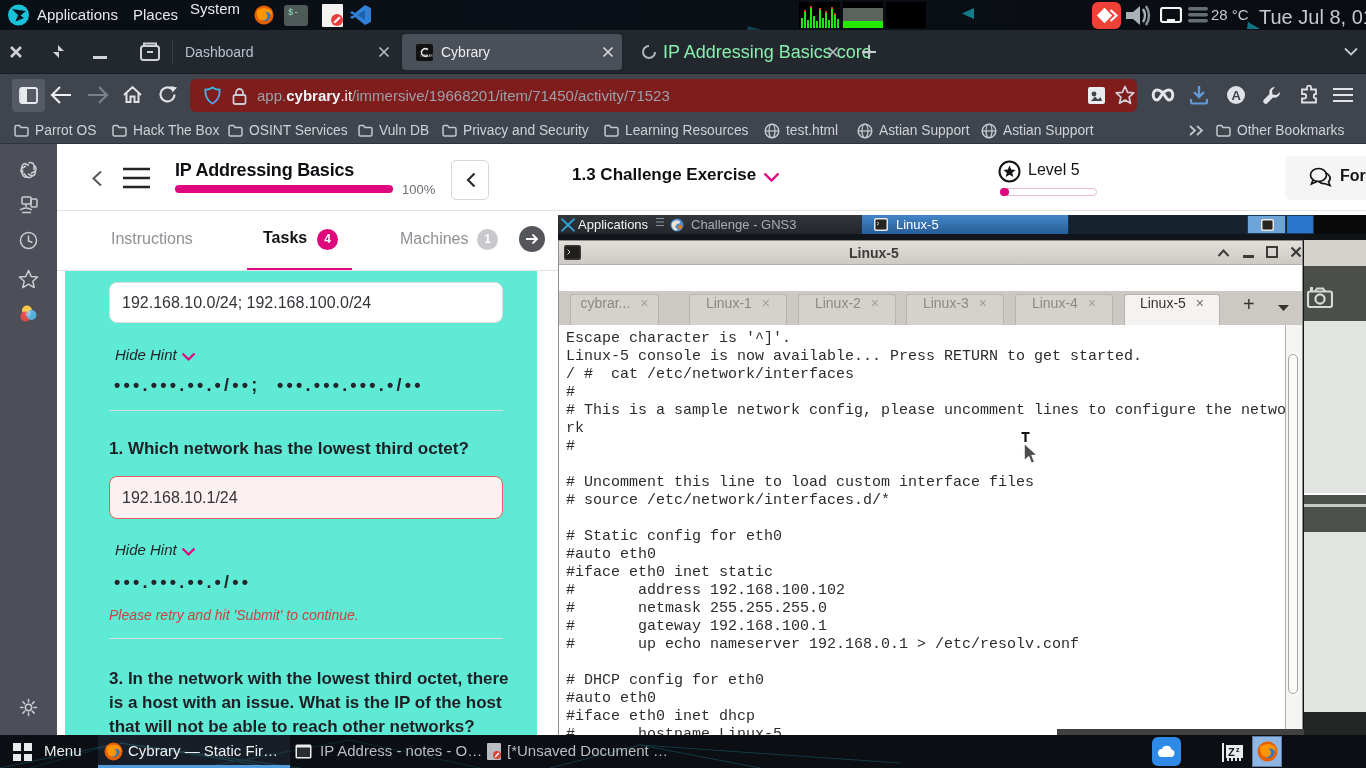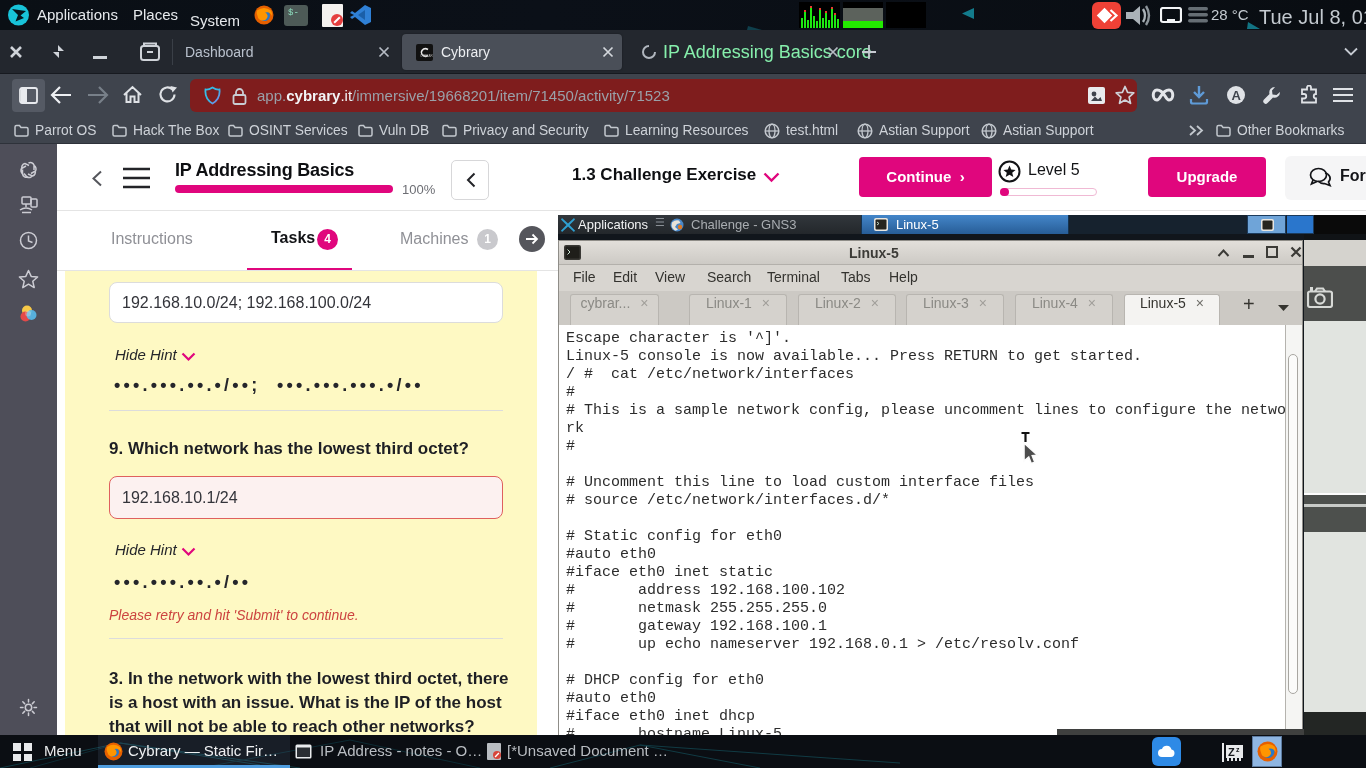--- a/index.html
+++ b/index.html
@@ -17,21 +17,21 @@
 #urlfield { position:absolute; left:190px; top:5px; width:947px; height:33px; background:#7f1d1d; border-radius:6px; color:#9aa0a8; font-size:15px; display:flex; align-items:center; }
 
 #bookmarks { left:0; top:117px; width:1366px; height:27px; background:#3f444d; color:#ced2d8; font-size:13.8px; border-bottom:1px solid #2e323a; }
 .bmitem { position:absolute; top:0; height:27px; display:flex; align-items:center; gap:6px; }
 
 #page { left:0; top:144px; width:1366px; height:591px; background:#ffffff; }
 #cysidebar { position:absolute; left:0; top:0; width:57px; height:591px; background:#4e4e59; }
 #cyheader { position:absolute; left:57px; top:0; width:1309px; height:67px; background:#fff; border-bottom:1px solid #e4e4e4; }
 .pink { background:#e0067d; }
 #tabsrow { position:absolute; left:57px; top:68px; width:501px; height:59px; background:#fff; }
-#taskpanel { position:absolute; left:65px; top:127px; width:472px; height:464px; background:#fef9c3; }
+#taskpanel { position:absolute; left:65px; top:127px; width:472px; height:464px; background:#5eead4; }
 .inp { position:absolute; left:44px; width:394px; background:#fff; border:1px solid #dcdcdc; border-radius:8px; font-size:16px; color:#33343a; display:flex; align-items:center; padding-left:12px; }
 .hint { position:absolute; left:50px; font-style:italic; font-size:15px; color:#25262b; }
 .dots { position:absolute; left:49px; font-size:18px; letter-spacing:3.2px; color:#25262b; font-weight:bold; }
 .divider { position:absolute; left:44px; width:394px; height:1px; background:#dcdcdc; }
 .q { position:absolute; left:44px; font-size:17px; font-weight:bold; color:#1e1f24; }
 
 #vm { position:absolute; left:558px; top:71px; width:808px; height:520px; background:#11161c; }
 #vmbar { position:absolute; left:0; top:0; width:808px; height:19px; background:linear-gradient(#32373c,#23272b); color:#fff; font-size:13px; }
 
 #term { position:absolute; left:0px; top:25px; width:745px; height:500px; background:#fff; border:1px solid #8f8d88; }
@@ -51,21 +51,21 @@
     <svg class="abs" style="left:0;top:0" width="1366" height="30">
       <polygon points="974,8 962,13.5 974,19" fill="#1597aa" opacity="0.8"></polygon>
       <polygon points="1248,22 1260,29 1247,29" fill="#17a0b4" opacity="0.7"></polygon>
       <polygon points="748,26 762,30 747,30" fill="#125f70" opacity="0.6"></polygon>
 
       <circle cx="18.5" cy="15" r="10.5" fill="#18c3d9"></circle>
       <path d="M12 9 L26 11 L20.5 15.5 L24 18 L15.5 21.5 L18 15 Z" fill="#07141c"></path>
     </svg>
     <span class="abs menu" style="left:37px;top:6px">Applications</span>
     <span class="abs menu" style="left:133px;top:6px">Places</span>
-    <span class="abs menu" style="left:190px;top:12px">System</span>
+    <span class="abs menu" style="left:190px;top:0">System</span>
 
     <svg class="abs" style="left:254px;top:5px" width="20" height="20">
         <circle cx="10" cy="10" r="9.5" fill="#e66000"></circle>
         <circle cx="10.5" cy="10.5" r="5.5" fill="#2979c8"></circle>
         <path d="M3 5.5 Q10 0.5 17 5.5 Q18.5 8 18 11 Q16 6 11 7.5 Q14 9 13.5 12 Q12 16 7.5 15.5 Q4 14.5 3.5 11 Q2 8 3 5.5Z" fill="#ff9500"></path>
       </svg>
 
     <svg class="abs" style="left:284px;top:5px" width="24" height="21">
         <rect x="0" y="0" width="24" height="21" rx="3" fill="#4d5a57"></rect>
         <text x="4" y="10" font-size="9" fill="#8fe0c0" font-family="Liberation Mono">$-</text>
@@ -382,60 +382,58 @@
       <div class="abs pink" style="left:118px;top:41px;width:218px;height:8px;border-radius:4px"></div>
       <span class="abs" style="left:345px;top:38px;font-size:13px;color:#6d6e74">100%</span>
       <div class="abs" style="left:394px;top:16px;width:38px;height:40px;border:1px solid #d7d7d9;border-radius:5px"></div>
       <svg class="abs" style="left:409px;top:28px" width="10" height="16">
           <path d="M8.5 1.5 L2 8 L8.5 14.5" stroke="#232428" stroke-width="2" fill="none"></path>
         </svg>
       <span class="abs" style="left:515px;top:21px;font-size:17px;font-weight:bold;color:#0e0f12">1.3 Challenge Exercise</span>
       <svg class="abs" style="left:706px;top:28px" width="17" height="11">
           <path d="M1.5 1.5 L8.5 8.5 L15.5 1.5" stroke="#e0067d" stroke-width="2.4" fill="none"></path>
         </svg>
-      <div class="abs pink" style="left:802px;top:13px;width:133px;height:40px;border-radius:4px;color:#fff;font-weight:bold;font-size:15px;text-align:center;line-height:40px">Continue&nbsp; ›</div>
       <svg class="abs" style="left:941px;top:16px" width="23" height="23">
           <circle cx="11.5" cy="11.5" r="10" fill="none" stroke="#121316" stroke-width="2"></circle>
           <path d="M11.5 5.5 L13.2 9.6 L17.6 9.9 L14.2 12.8 L15.3 17.1 L11.5 14.7 L7.7 17.1 L8.8 12.8 L5.4 9.9 L9.8 9.6 Z" fill="#121316"></path>
         </svg>
       <span class="abs" style="left:971px;top:17px;font-size:16px;color:#121316">Level 5</span>
       <div class="abs" style="left:943px;top:44px;width:97px;height:8px;border:1px solid #f0b9d4;border-radius:4px;background:#fff"></div>
       <div class="abs pink" style="left:943px;top:44px;width:9px;height:8px;border-radius:4px"></div>
-      <div class="abs pink" style="left:1091px;top:13px;width:118px;height:40px;border-radius:4px;color:#fff;font-weight:bold;font-size:15px;text-align:center;line-height:40px">Upgrade</div>
       <div class="abs" style="left:1228px;top:12px;width:81px;height:44px;background:#f5f5f6;border-radius:6px 0 0 6px">
         <svg class="abs" style="left:24px;top:11px" width="24" height="20">
             <ellipse cx="9.5" cy="8" rx="8" ry="6.5" fill="none" stroke="#131418" stroke-width="1.7"></ellipse>
             <path d="M4 13 L2.5 17 L8 14.5" fill="none" stroke="#131418" stroke-width="1.7"></path>
             <path d="M16 6 A6.5 5.5 0 0 1 19.5 15 L21 18.5 L15.5 16.5 A8 8 0 0 1 9 14" fill="none" stroke="#131418" stroke-width="1.7"></path>
           </svg>
         <span class="abs" style="left:55px;top:11px;font-size:16px;font-weight:bold;color:#131418">Foru</span>
       </div>
     </div>
     <div id="tabsrow">
       <span class="abs" style="left:54px;top:18px;font-size:16px;color:#8f9096">Instructions</span>
-      <span class="abs" style="left:214px;top:17px;font-size:16px;font-weight:bold;color:#121316">Tasks</span>
+      <span class="abs" style="left:206px;top:17px;font-size:16px;font-weight:bold;color:#121316">Tasks</span>
       <div class="abs pink" style="left:260px;top:17px;width:21px;height:21px;border-radius:50%;color:#fff;font-size:12px;font-weight:bold;text-align:center;line-height:21px">4</div>
       <span class="abs" style="left:343px;top:18px;font-size:16px;color:#8f9096">Machines</span>
       <div class="abs" style="left:420px;top:17px;width:21px;height:21px;border-radius:50%;background:#c9c9cd;color:#fff;font-size:12px;font-weight:bold;text-align:center;line-height:21px">1</div>
       <div class="abs" style="left:462px;top:14px;width:26px;height:26px;border-radius:50%;background:#55565c"></div>
       <svg class="abs" style="left:468px;top:21px" width="14" height="12">
           <path d="M1 6 L12 6 M7.5 1.5 L12 6 L7.5 10.5" stroke="#fff" stroke-width="1.8" fill="none"></path>
         </svg>
       <div class="abs pink" style="left:190px;top:56px;width:105px;height:3px"></div>
       <div class="abs" style="left:0px;top:58px;width:501px;height:1px;background:#e4e4e4"></div>
     </div>
     <div id="taskpanel">
       <div class="inp" style="top:11px;height:41px">192.168.10.0/24; 192.168.100.0/24</div>
       <span class="hint" style="top:75px">Hide Hint</span>
       <svg class="abs" style="left:116px;top:81px" width="15" height="10">
           <path d="M1.5 1.5 L7.5 7.5 L13.5 1.5" stroke="#e0067d" stroke-width="2.2" fill="none"></path>
         </svg>
       <div class="dots" style="top:104px">•••.•••.••.•/••;&nbsp; •••.•••.•••.•/••</div>
       <div class="divider" style="top:139px"></div>
-      <div class="q" style="top:168px">9. Which network has the lowest third octet?</div>
+      <div class="q" style="top:168px">1. Which network has the lowest third octet?</div>
       <div class="inp" style="top:205px;height:43px;background:#fcf1f0;border:1.5px solid #df605e">192.168.10.1/24</div>
       <span class="hint" style="top:270px">Hide Hint</span>
       <svg class="abs" style="left:116px;top:276px" width="15" height="10">
           <path d="M1.5 1.5 L7.5 7.5 L13.5 1.5" stroke="#e0067d" stroke-width="2.2" fill="none"></path>
         </svg>
       <div class="dots" style="top:301px">•••.•••.••.•/••</div>
       <div class="abs" style="left:44px;top:336px;font-size:14px;font-style:italic;color:#cc4440">Please retry and hit 'Submit' to continue.</div>
       <div class="divider" style="top:367px"></div>
       <div class="q" style="top:396px;width:400px;line-height:24px">3. In the network with the lowest third octet, there is a host with an issue. What is the IP of the host that will not be able to reach other networks?</div>
     </div>
@@ -500,29 +498,20 @@
               <path d="M1.5 8 L6.5 2.5 L11.5 8" stroke="#3c3b37" stroke-width="2" fill="none"></path>
             </svg>
           <div class="abs" style="left:684px;top:14px;width:11px;height:2.6px;background:#3c3b37"></div>
           <svg class="abs" style="left:707px;top:5px" width="12" height="12">
               <rect x="1" y="1" width="10" height="10" fill="none" stroke="#3c3b37" stroke-width="2"></rect>
             </svg>
           <svg class="abs" style="left:731px;top:5px" width="12" height="12">
               <path d="M1.5 1.5 L10.5 10.5 M10.5 1.5 L1.5 10.5" stroke="#3c3b37" stroke-width="2.2"></path>
             </svg>
         </div>
-        <div id="termmenu">
-          <span class="abs" style="left:14px;top:4px">File</span>
-          <span class="abs" style="left:54px;top:4px">Edit</span>
-          <span class="abs" style="left:96px;top:4px">View</span>
-          <span class="abs" style="left:148px;top:4px">Search</span>
-          <span class="abs" style="left:208px;top:4px">Terminal</span>
-          <span class="abs" style="left:282px;top:4px">Tabs</span>
-          <span class="abs" style="left:330px;top:4px">Help</span>
-        </div>
         <div id="termtabs">
           <div class="ttab" style="left:11px;width:89px">cybrar...<span style="margin-left:10px;color:#a09e99">×</span></div>
           <div class="ttab" style="left:130px;width:98px">Linux-1<span style="margin-left:10px;color:#a09e99">×</span></div>
           <div class="ttab" style="left:239px;width:98px">Linux-2<span style="margin-left:10px;color:#a09e99">×</span></div>
           <div class="ttab" style="left:347px;width:98px">Linux-3<span style="margin-left:10px;color:#a09e99">×</span></div>
           <div class="ttab" style="left:456px;width:98px">Linux-4<span style="margin-left:10px;color:#a09e99">×</span></div>
           <div class="ttab" style="left:565px;width:96px;background:#f4f3f1;color:#35342f">Linux-5<span style="margin-left:10px;color:#6e6d68">×</span></div>
           <span class="abs" style="left:684px;top:2px;font-size:20px;color:#35342f">+</span>
           <svg class="abs" style="left:718px;top:13px" width="13" height="8">
               <path d="M1 1 L6.5 7 L12 1 Z" fill="#35342f"></path>

